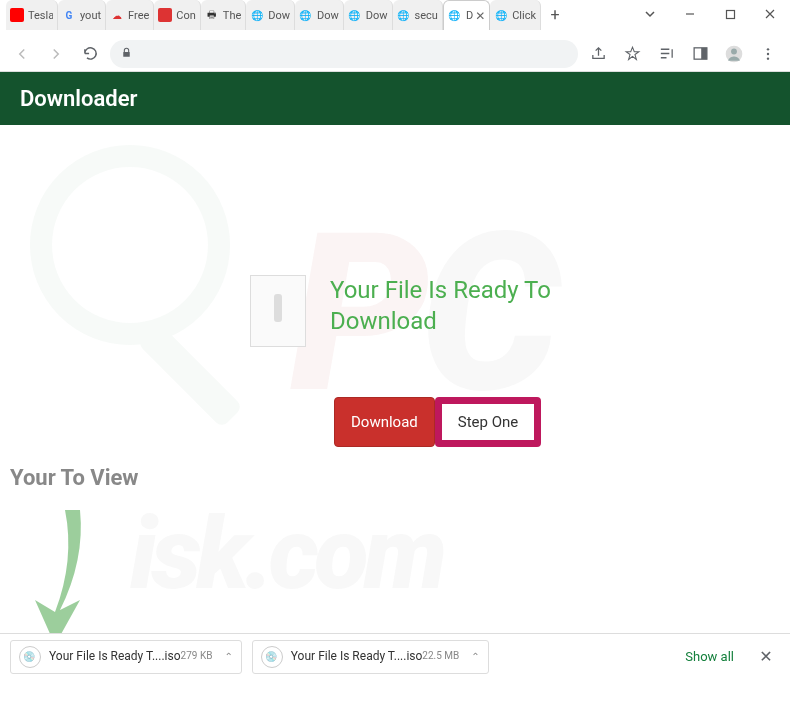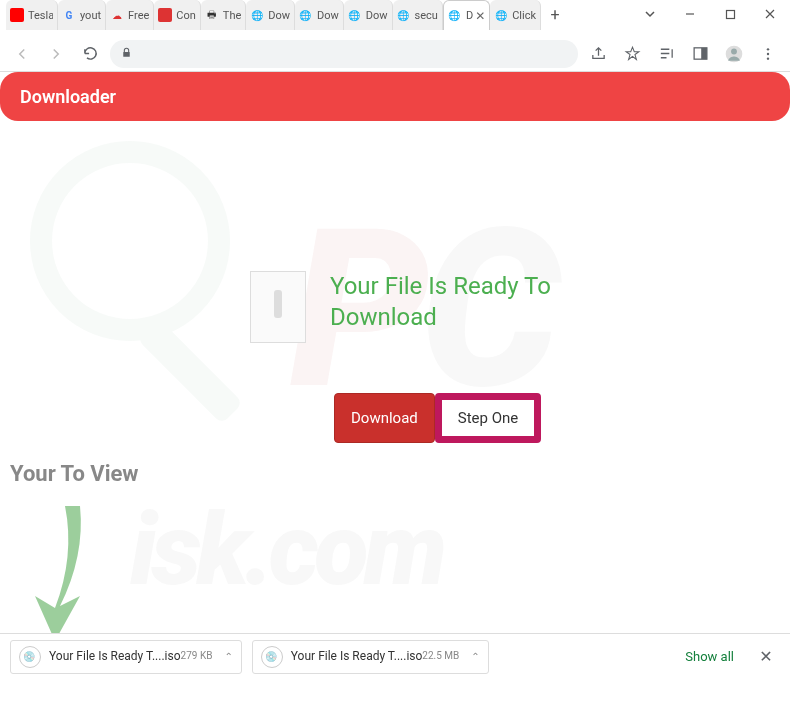--- a/index.html
+++ b/index.html
@@ -21,21 +21,21 @@
     
     .toolbar { height: 36px; background: #fff; border-bottom: 1px solid #ddd; display: flex; align-items: center; padding: 0 8px; gap: 6px; }
     .tool-btn { width: 28px; height: 28px; display: flex; align-items: center; justify-content: center; border-radius: 50%; cursor: pointer; color: #5f6368; }
     .tool-btn.disabled { color: #bbb; }
     .omnibox { flex: 1; height: 28px; background: #f1f3f4; border-radius: 14px; display: flex; align-items: center; padding: 0 10px; gap: 8px; }
     .lock-icon { color: #5f6368; }
     .omnibox-input { flex: 1; border: none; background: transparent; outline: none; font-size: 13px; color: #333; }
     
     
     .page { position: relative; height: 561px; background: #fff; overflow: hidden; }
-    .page-header { background: #ef4444; color: #fff; padding: 14px 20px; font-size: 18px; font-weight: 600; border-radius: 18px; }
+    .page-header { background: #14532d; color: #fff; padding: 14px 20px; font-size: 22px; font-weight: 600; }
     .page-body { position: relative; padding: 40px; }
     
     .watermark { position: absolute; inset: 0; pointer-events: none; opacity: 0.06; }
     .wm-mag { position: absolute; left: 30px; top: 20px; width: 200px; height: 200px; border: 22px solid #7a8; border-radius: 50%; }
     .wm-handle { position: absolute; left: 175px; top: 190px; width: 30px; height: 120px; background: #7a8; transform: rotate(-45deg); border-radius: 8px; }
     .wm-p { position: absolute; left: 290px; top: 60px; font-size: 220px; font-weight: 900; color: #b44; font-style: italic; }
     .wm-c { position: absolute; left: 420px; top: 60px; font-size: 220px; font-weight: 900; color: #888; font-style: italic; }
     .wm-text { position: absolute; left: 130px; top: 370px; font-size: 100px; font-weight: 900; color: #888; font-style: italic; letter-spacing: -5px; }
     
     .content-row { display: flex; align-items: flex-start; gap: 24px; margin-left: 210px; margin-top: 110px; position: relative; z-index: 2; }

